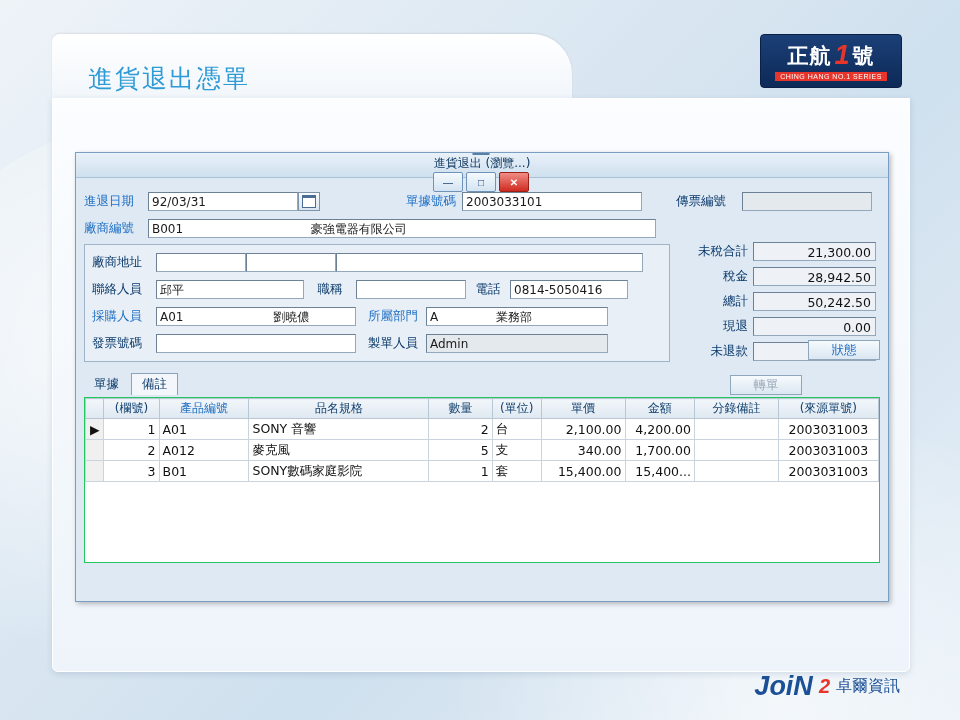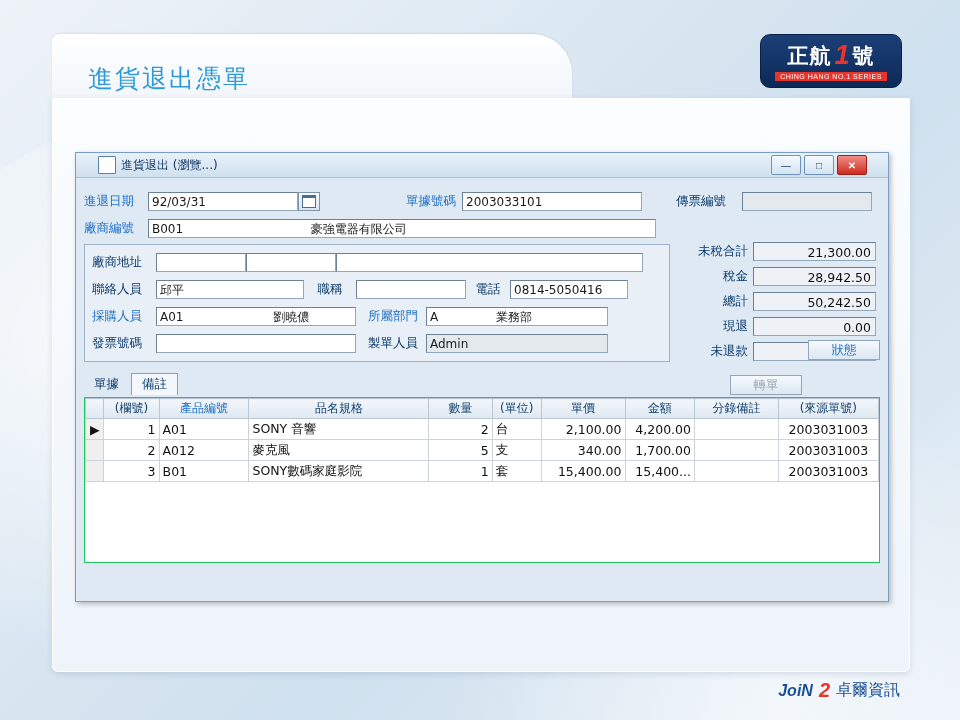--- a/index.html
+++ b/index.html
@@ -43,21 +43,21 @@
 
   
   .logo {
     position: absolute;
     right: 58px;
     top: 34px;
     width: 140px;
     height: 52px;
     background: linear-gradient(#1b3f77, #0d2a57);
     border: 1px solid #0a2047;
-    border-radius: 10px;
+    border-radius: 4px;
     display: flex;
     flex-direction: column;
     align-items: center;
     justify-content: center;
     z-index: 4;
   }
   .logo-main {
     display: flex;
     align-items: center;
     gap: 2px;
@@ -135,21 +135,22 @@
     border: 1px solid #7a9ec2;
     box-shadow: 2px 2px 5px rgba(0,0,0,0.25);
     z-index: 3;
   }
   .titlebar {
     height: 24px;
     background: linear-gradient(#e9f1f9, #cfe0ef);
     border-bottom: 1px solid #a8c2da;
     display: flex;
     align-items: center;
-    padding: 0 19px;
+    padding: 0 2px;
+    flex-direction: column;
   }
   .titlebar-icon {
     width: 16px;
     height: 16px;
     margin: 0 5px 0 3px;
     background: #ffffff;
     border: 1px solid #5a7fa6;
     position: relative;
     border-radius: 1px;
   }
@@ -402,21 +403,21 @@
     position: absolute;
     right: 60px;
     bottom: 18px;
     display: flex;
     align-items: center;
     gap: 6px;
     z-index: 4;
   }
   .fb-join {
     color: #1b4f96;
-    font-size: 16px;
+    font-size: 27px;
     font-weight: bold;
     font-style: italic;
     font-family: "Liberation Sans", sans-serif;
   }
   .fb-mark {
     color: #e8352c;
     font-size: 20px;
     font-weight: bold;
     font-style: italic;
   }

